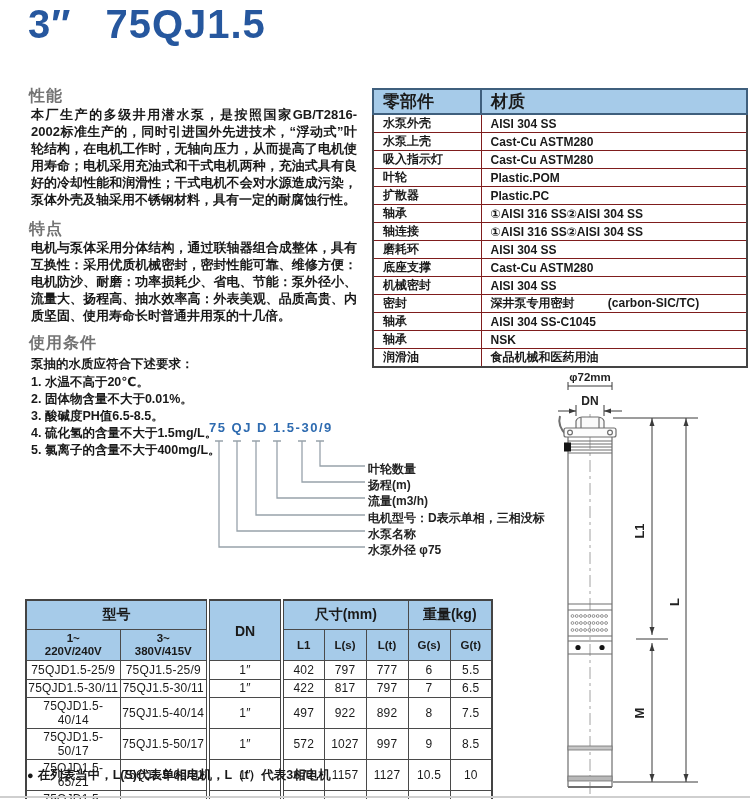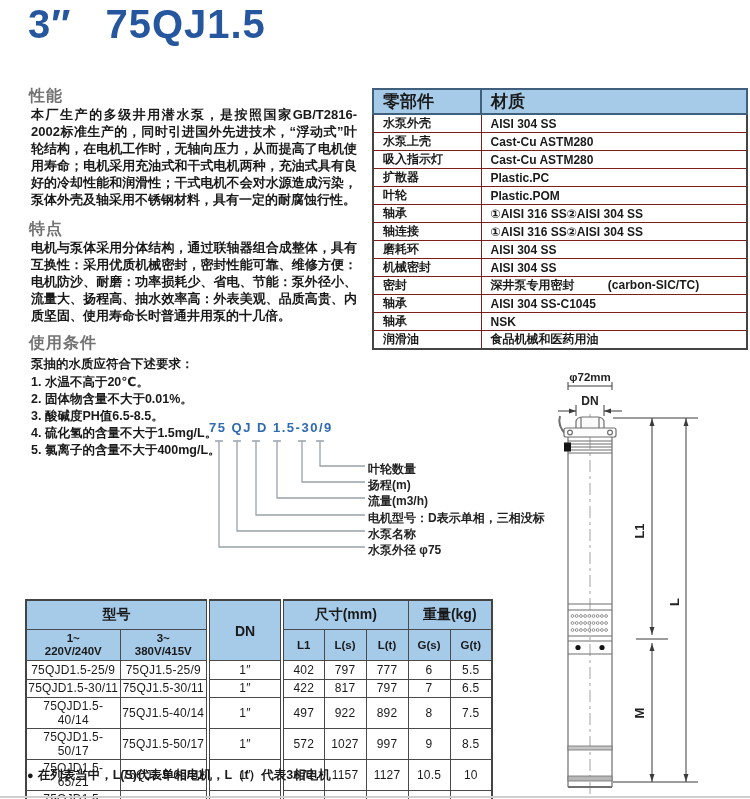--- a/index.html
+++ b/index.html
@@ -85,38 +85,42 @@
         </tr>
     <tr>
           <td>水泵上壳</td>
           <td>Cast-Cu ASTM280</td>
         </tr>
     <tr>
           <td>吸入指示灯</td>
           <td>Cast-Cu ASTM280</td>
         </tr>
     <tr>
+          <td>叶轮</td>
+          <td>Plastic.POM</td>
+        </tr>
+    <tr>
           <td>扩散器</td>
           <td>Plastic.PC</td>
         </tr>
     <tr>
-          <td>叶轮</td>
-          <td>Plastic.POM</td>
-        </tr>
-    <tr>
           <td>轴承</td>
           <td>①AISI 316 SS②AISI 304 SS</td>
         </tr>
     <tr>
           <td>轴连接</td>
           <td>①AISI 316 SS②AISI 304 SS</td>
         </tr>
     <tr>
           <td>磨耗环</td>
           <td>AISI 304 SS</td>
+        </tr>
+    <tr>
+          <td>底座支撑</td>
+          <td>Cast-Cu ASTM280</td>
         </tr>
     <tr>
           <td>机械密封</td>
           <td>AISI 304 SS</td>
         </tr>
     <tr>
           <td>密封</td>
           <td>深井泵专用密封          (carbon-SIC/TC)</td>
         </tr>
     <tr>

